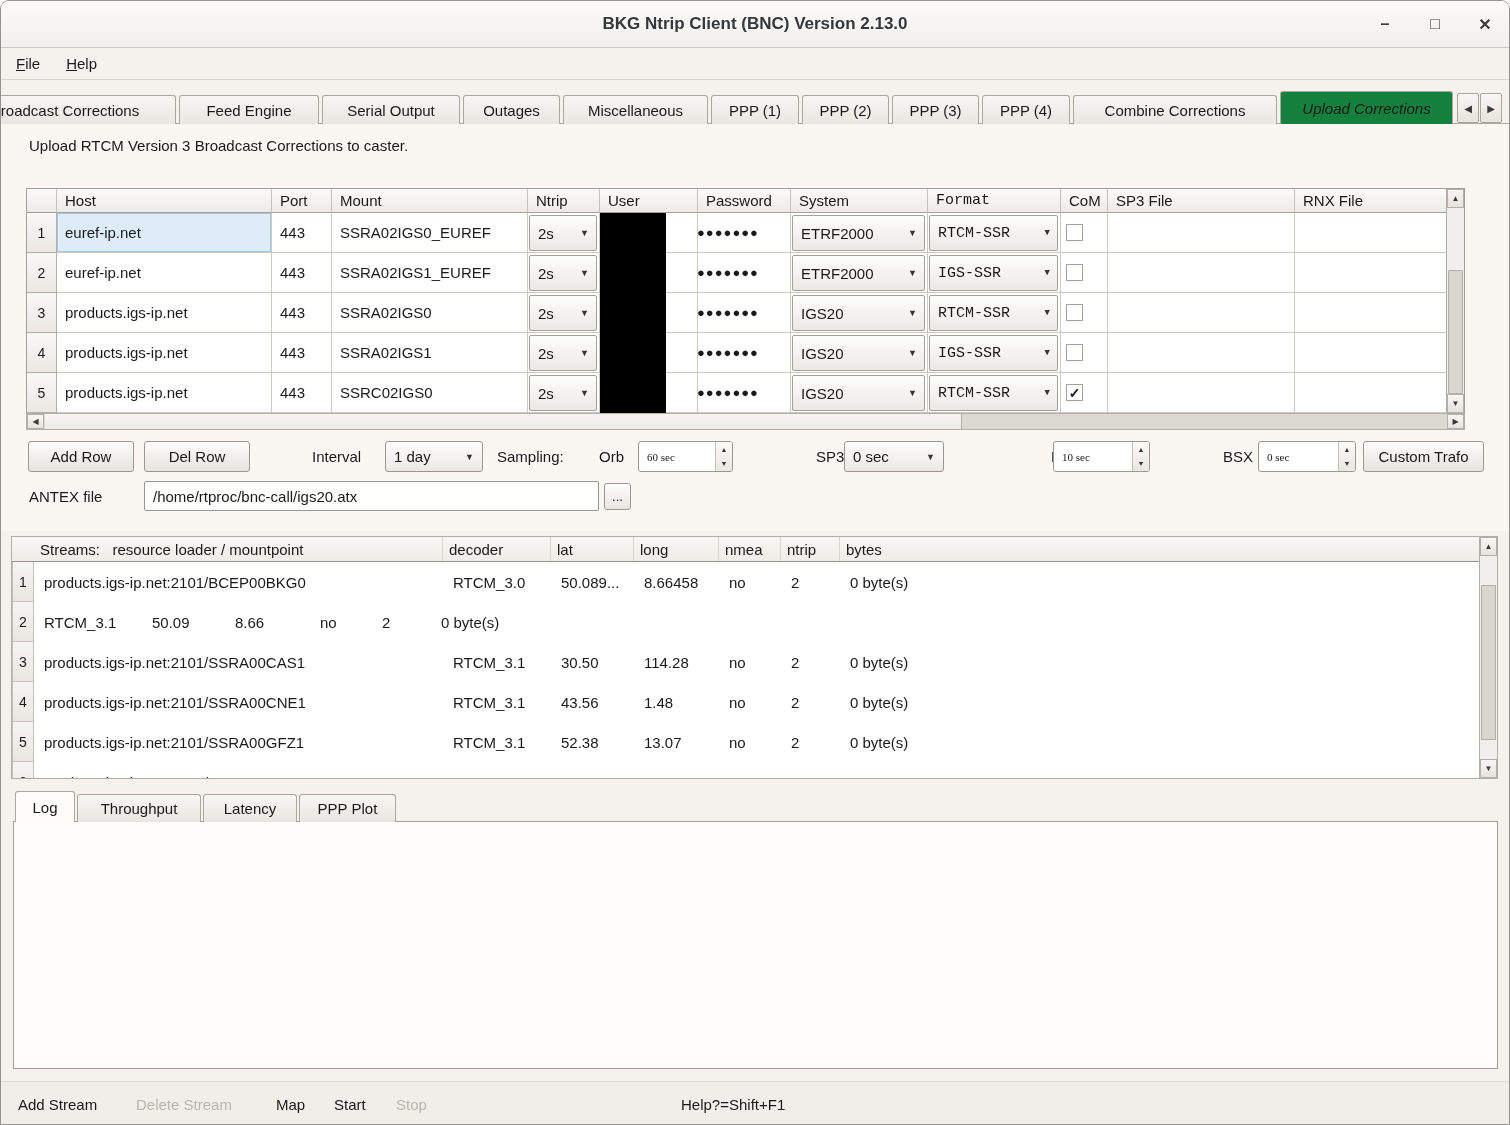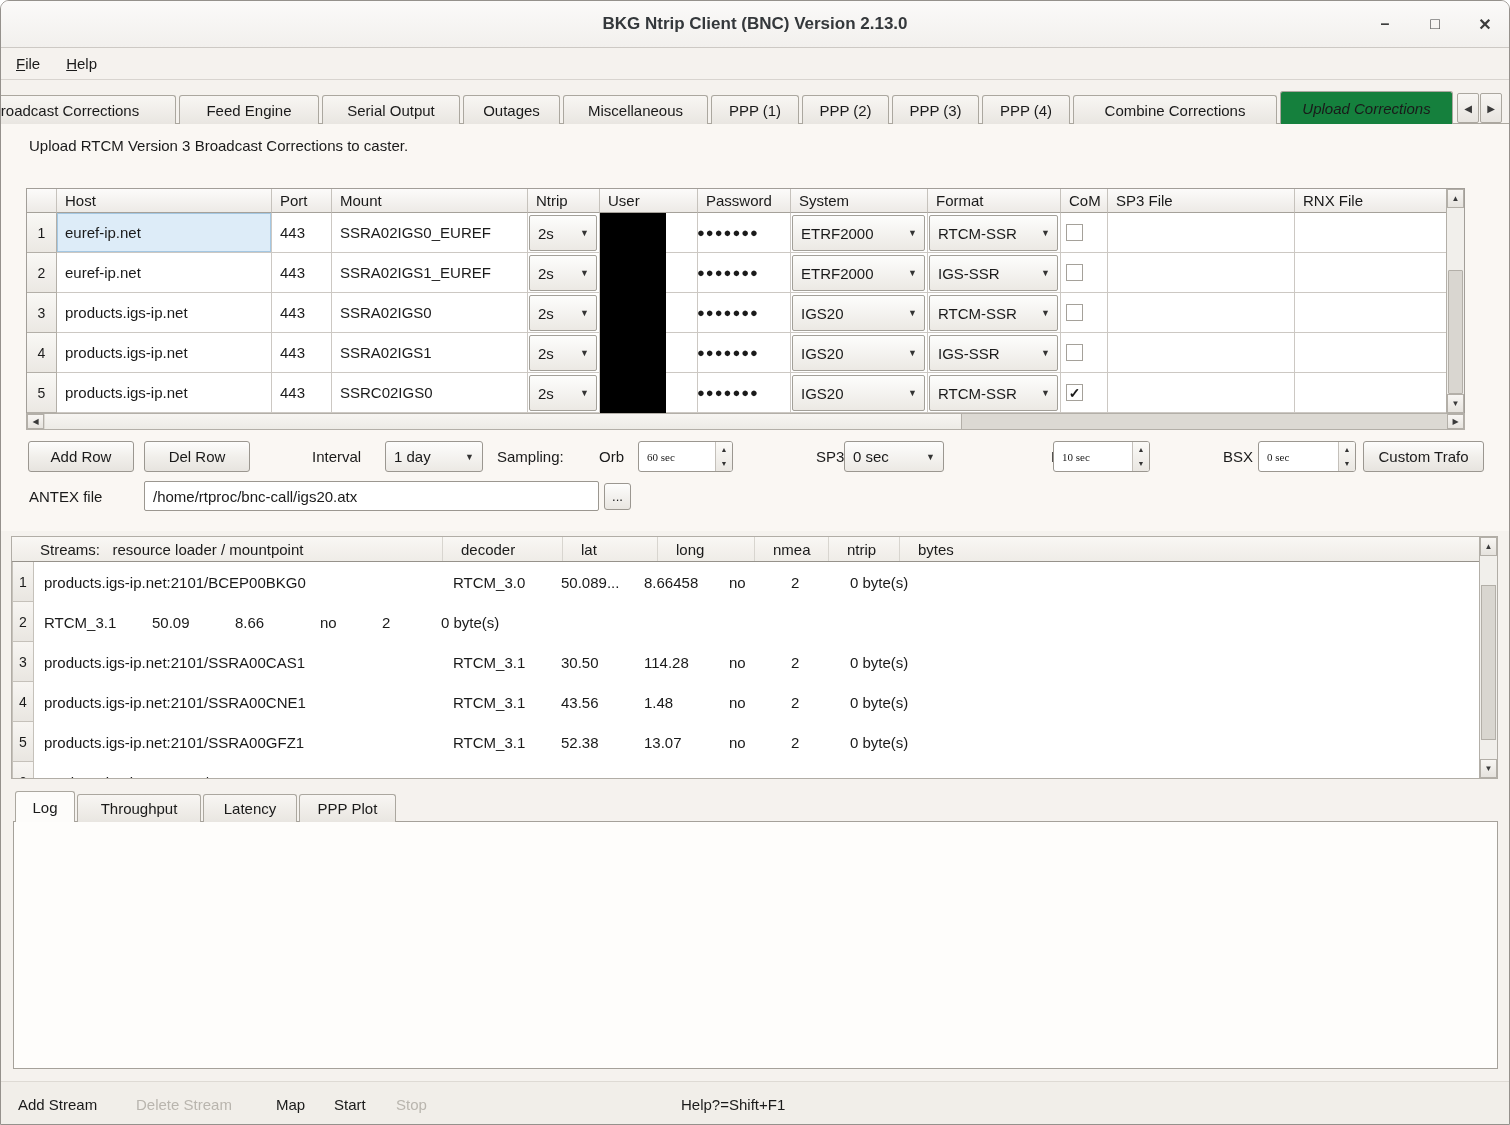--- a/index.html
+++ b/index.html
@@ -44,21 +44,21 @@
   .hcell{box-sizing:border-box;border-right:1px solid #c6c2bc;border-bottom:1px solid #a5a19a;
          background:linear-gradient(#fcfbfa,#edeae6);font-size:15px;display:flex;align-items:center;
          padding-left:8px;overflow:hidden;white-space:nowrap;}
   .trow{display:flex;height:40px;width:1419px;}
   .cell{box-sizing:border-box;border-right:1px solid #ccc8c3;border-bottom:1px solid #ccc8c3;font-size:15px;
         display:flex;align-items:center;padding-left:8px;overflow:hidden;background:#fff;white-space:nowrap;}
   .rownum{justify-content:center;padding-left:0;background:linear-gradient(#f9f8f5,#ebe8e3);
           border-right:1px solid #b3afa8;border-bottom:1px solid #b3afa8;font-size:14px;}
   .c-num{width:30px;flex:none;} .c-host{width:215px;flex:none;} .c-port{width:60px;flex:none;}
   .c-mount{width:196px;flex:none;} .c-ntrip{width:72px;flex:none;} .c-user{width:98px;flex:none;}
-  .c-pass{width:93px;flex:none;padding-left:4px;} .c-sys{width:137px;flex:none;} .c-fmt{width:133px;flex:none;}
+  .c-pass{width:93px;flex:none;padding-left:4px;} .c-sys{width:137px;flex:none;} .c-fmt{width:133px;flex:none;font-family:Liberation Mono, monospace;}
   .c-com{width:47px;flex:none;} .c-sp3{width:187px;flex:none;} .c-rnx{width:151px;flex:none;}
   .nopad{padding:0;}
   .sel{background:#ddecf8;box-shadow:inset 0 0 0 1px #a4c7e2;}
   .combo{flex:1;margin:1px 2px 0 1px;height:36px;box-sizing:border-box;border:1px solid #a3a099;
          border-radius:2px;background:linear-gradient(#fdfdfc,#ece9e4);display:flex;align-items:center;
          justify-content:space-between;padding:0 7px 0 8px;font-size:15px;gap:19px;}
   .carr{font-size:9px;color:#333;}
   .cb{width:17px;height:17px;box-sizing:border-box;border:1px solid #a5a19a;background:#fff;margin-left:5px;
       display:flex;align-items:center;justify-content:center;font-size:14px;font-weight:bold;line-height:1;}
   .dots{font-size:13px;letter-spacing:1px;margin-left:-5px;}
@@ -96,21 +96,21 @@
   .txt{position:absolute;top:0;height:30px;box-sizing:border-box;border:1px solid #9b9790;border-radius:2px;
        background:#fff;font-size:15px;padding:0 8px;font-family:"Liberation Sans",sans-serif;color:#1a1a1a;}
   .browse{position:absolute;top:2px;height:27px;width:27px;box-sizing:border-box;border:1px solid #9b9790;
           border-radius:3px;background:linear-gradient(#fdfdfc,#e9e6e1);display:flex;align-items:center;
           justify-content:center;font-size:13px;}
 
   
   .streams{position:absolute;left:10px;top:535px;width:1487px;height:243px;box-sizing:border-box;
            border:1px solid #b1ada6;background:#fff;overflow:hidden;}
   .shdr{display:flex;height:24px;width:1467px;border-bottom:1px solid #96928b;
-        background:linear-gradient(#f9f7f4,#efece7);gap:12px;}
+        background:linear-gradient(#f9f7f4,#efece7);}
   .shcell{box-sizing:border-box;font-size:15px;display:flex;align-items:center;padding-left:6px;
           border-right:1px solid #d8d5cf;overflow:hidden;white-space:pre;}
   .s-first{width:431px;flex:none;padding-left:28px;} .s-dec{width:108px;flex:none;} .s-lat{width:83px;flex:none;}
   .s-long{width:85px;flex:none;} .s-nmea{width:62px;flex:none;} .s-ntrip{width:59px;flex:none;} .s-bytes{flex:1;border-right:none;}
   .srow{display:flex;height:40px;width:1467px;}
   .snum{width:22px;flex:none;box-sizing:border-box;border:1px solid #c5c1ba;border-top:none;
         background:linear-gradient(#f7f5f2,#e9e6e1);display:flex;align-items:center;justify-content:center;font-size:14px;}
   .scell{box-sizing:border-box;display:flex;align-items:center;padding-left:10px;font-size:15px;white-space:nowrap;overflow:hidden;}
   .sc-mount{width:409px;flex:none;} .sc-dec{width:108px;flex:none;} .sc-lat{width:83px;flex:none;}
   .sc-long{width:85px;flex:none;} .sc-nmea{width:62px;flex:none;} .sc-ntrip{width:59px;flex:none;} .sc-bytes{flex:1;}

